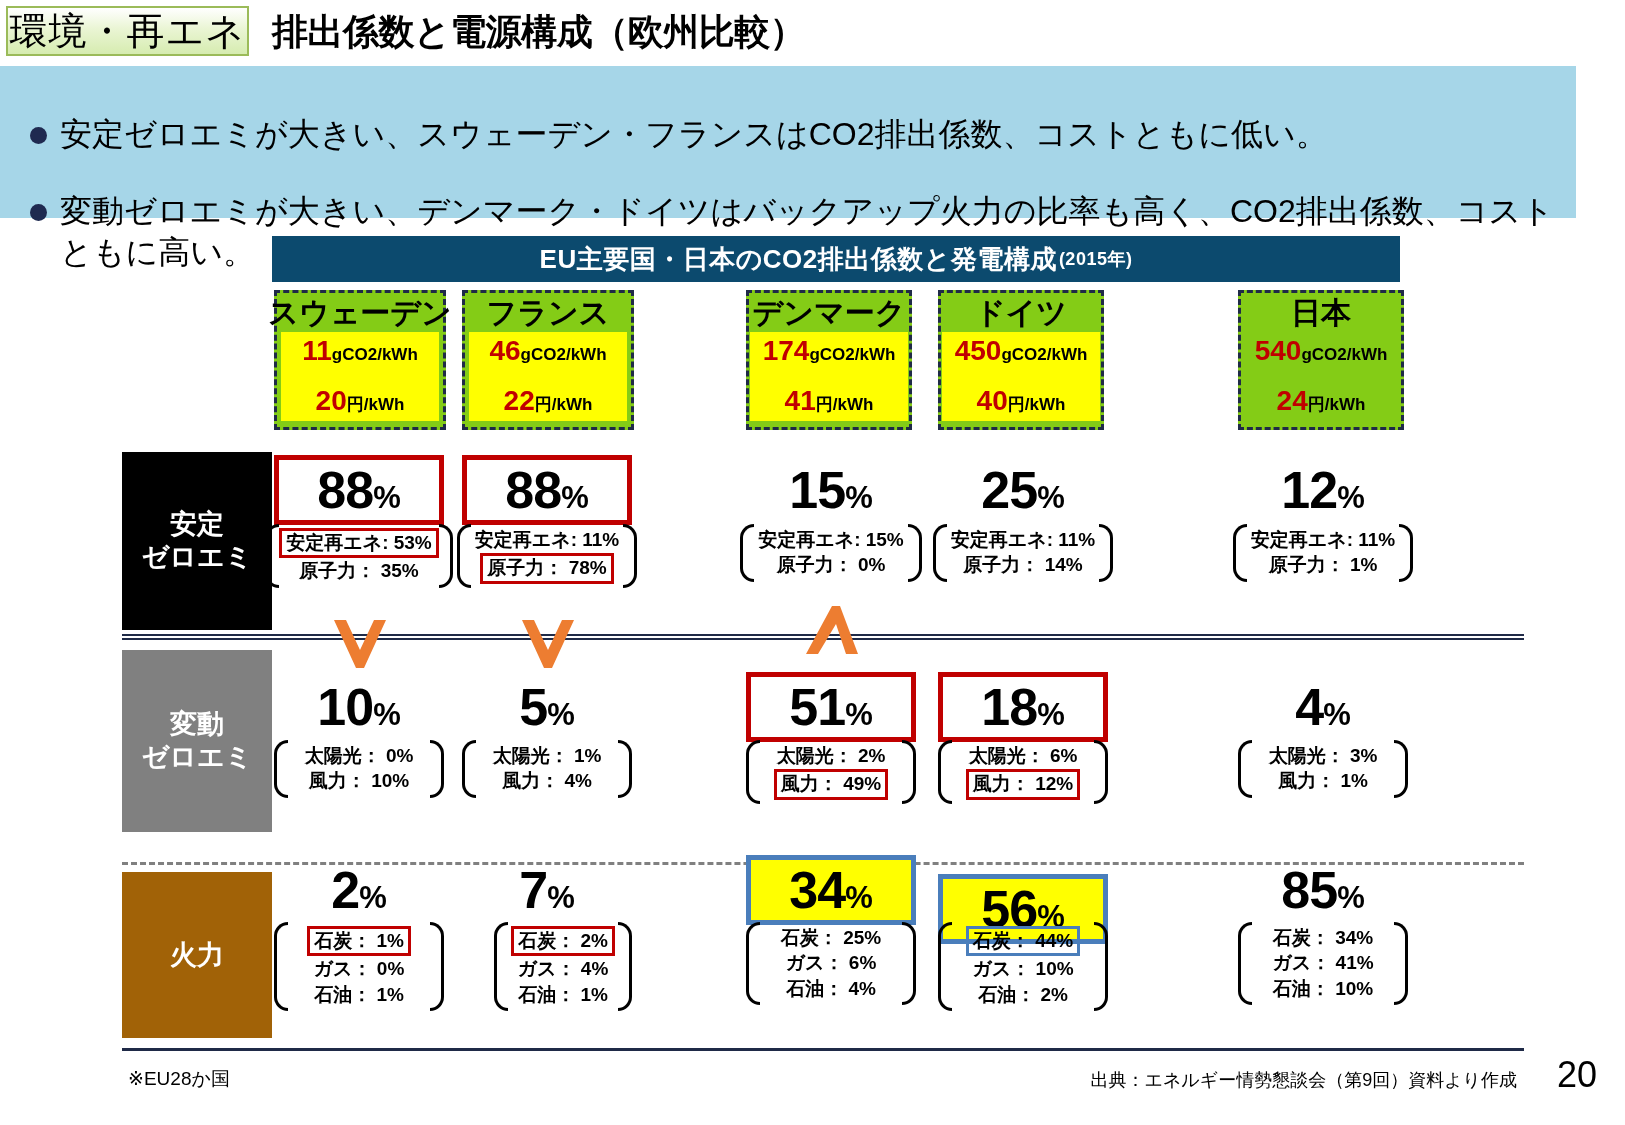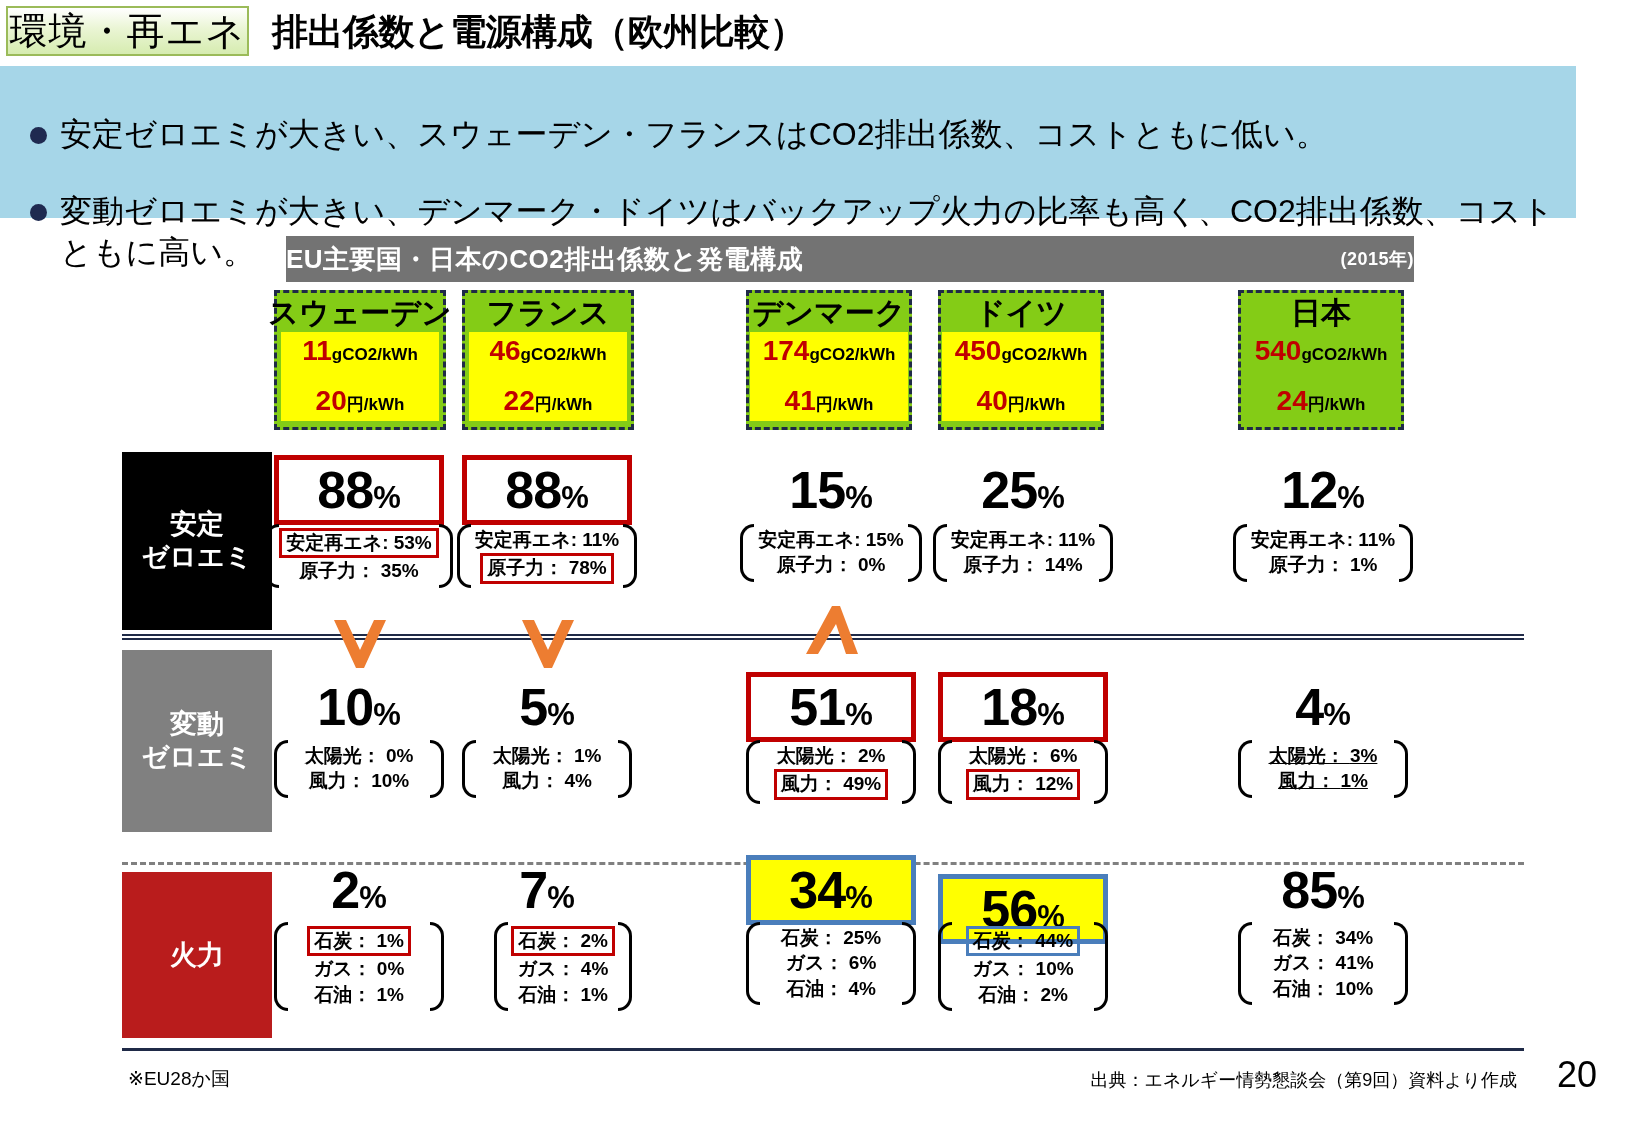--- a/index.html
+++ b/index.html
@@ -37,23 +37,23 @@
   .bullet-dot {
     width: 17px; height: 17px; border-radius: 50%;
     background: #1f2a50; margin-top: 13px; margin-right: 13px; flex: 0 0 auto;
   }
   .bullet-text { font-size: 32px; line-height: 1.28; color: #000; }
 
   
   .chart-title-bar {
     position: absolute; left: 272px; top: 236px;
     width: 1128px; height: 46px;
-    background: #737373; color: #fff;
-    display: flex; align-items: center; justify-content: space-between;
-    font-size: 26px; font-weight: bold; letter-spacing: 0.5px; margin-left: 14px;
+    background: #0c4a6e; color: #fff;
+    display: flex; align-items: center; justify-content: center;
+    font-size: 26px; font-weight: bold; letter-spacing: 0.5px;
   }
   .chart-title-bar .yr { font-size: 18px; font-weight: bold; margin-left: 2px; }
 
   
   .country-card {
     position: absolute; top: 290px; height: 140px;
     border: 3px dashed #1f2a47;
     background: #84cc16;
     display: flex; flex-direction: column; align-items: center;
   }
@@ -72,21 +72,21 @@
 
   
   .row-label {
     position: absolute; left: 122px; width: 150px;
     display: flex; align-items: center; justify-content: center;
     color: #fff; font-weight: bold; font-size: 27px; line-height: 1.22;
     text-align: center;
   }
   .rl-stable  { top: 452px; height: 178px; background: #000000; }
   .rl-var     { top: 650px; height: 182px; background: #808080; }
-  .rl-thermal { top: 872px; height: 166px; background: #b91c1c; }
+  .rl-thermal { top: 872px; height: 166px; background: #a16207; }
 
   
   .div-double {
     position: absolute; left: 122px; width: 1402px; top: 634px;
     height: 6px;
     border-top: 2px solid #1f2a47; border-bottom: 2px solid #1f2a47;
   }
   .div-dashed {
     position: absolute; left: 122px; width: 1402px; top: 862px;
     border-top: 3px dashed #808080;
@@ -356,21 +356,21 @@
       <div class="pct plain" style="left: 1238px; top: 455px;"><span class="num">12</span><span class="sgn">%</span></div>
       <div class="detail" style="left: 1238px; top: 524px;">
         <div class="brace l"></div>
         <div class="detail-lines">
           <div class="dline">安定再エネ: <span class="val">11%</span></div>
           <div class="dline">原子力： <span class="val">1%</span></div>
         </div>
         <div class="brace r"></div>
       </div>
       <div class="pct plain" style="left: 1238px; top: 672px;"><span class="num">4</span><span class="sgn">%</span></div>
-      <div class="detail" style="left: 1238px; top: 740px; text-decoration: underline;">
+      <div class="detail" style="left: 1238px; top: 740px;">
         <div class="brace l"></div>
         <div class="detail-lines">
           <div class="dline">太陽光： <span class="val">3%</span></div>
           <div class="dline">風力： <span class="val">1%</span></div>
         </div>
         <div class="brace r"></div>
       </div>
       <div class="pct plain" style="left: 1238px; top: 855px;"><span class="num">85</span><span class="sgn">%</span></div>
       <div class="detail" style="left: 1238px; top: 922px;">
         <div class="brace l"></div>

